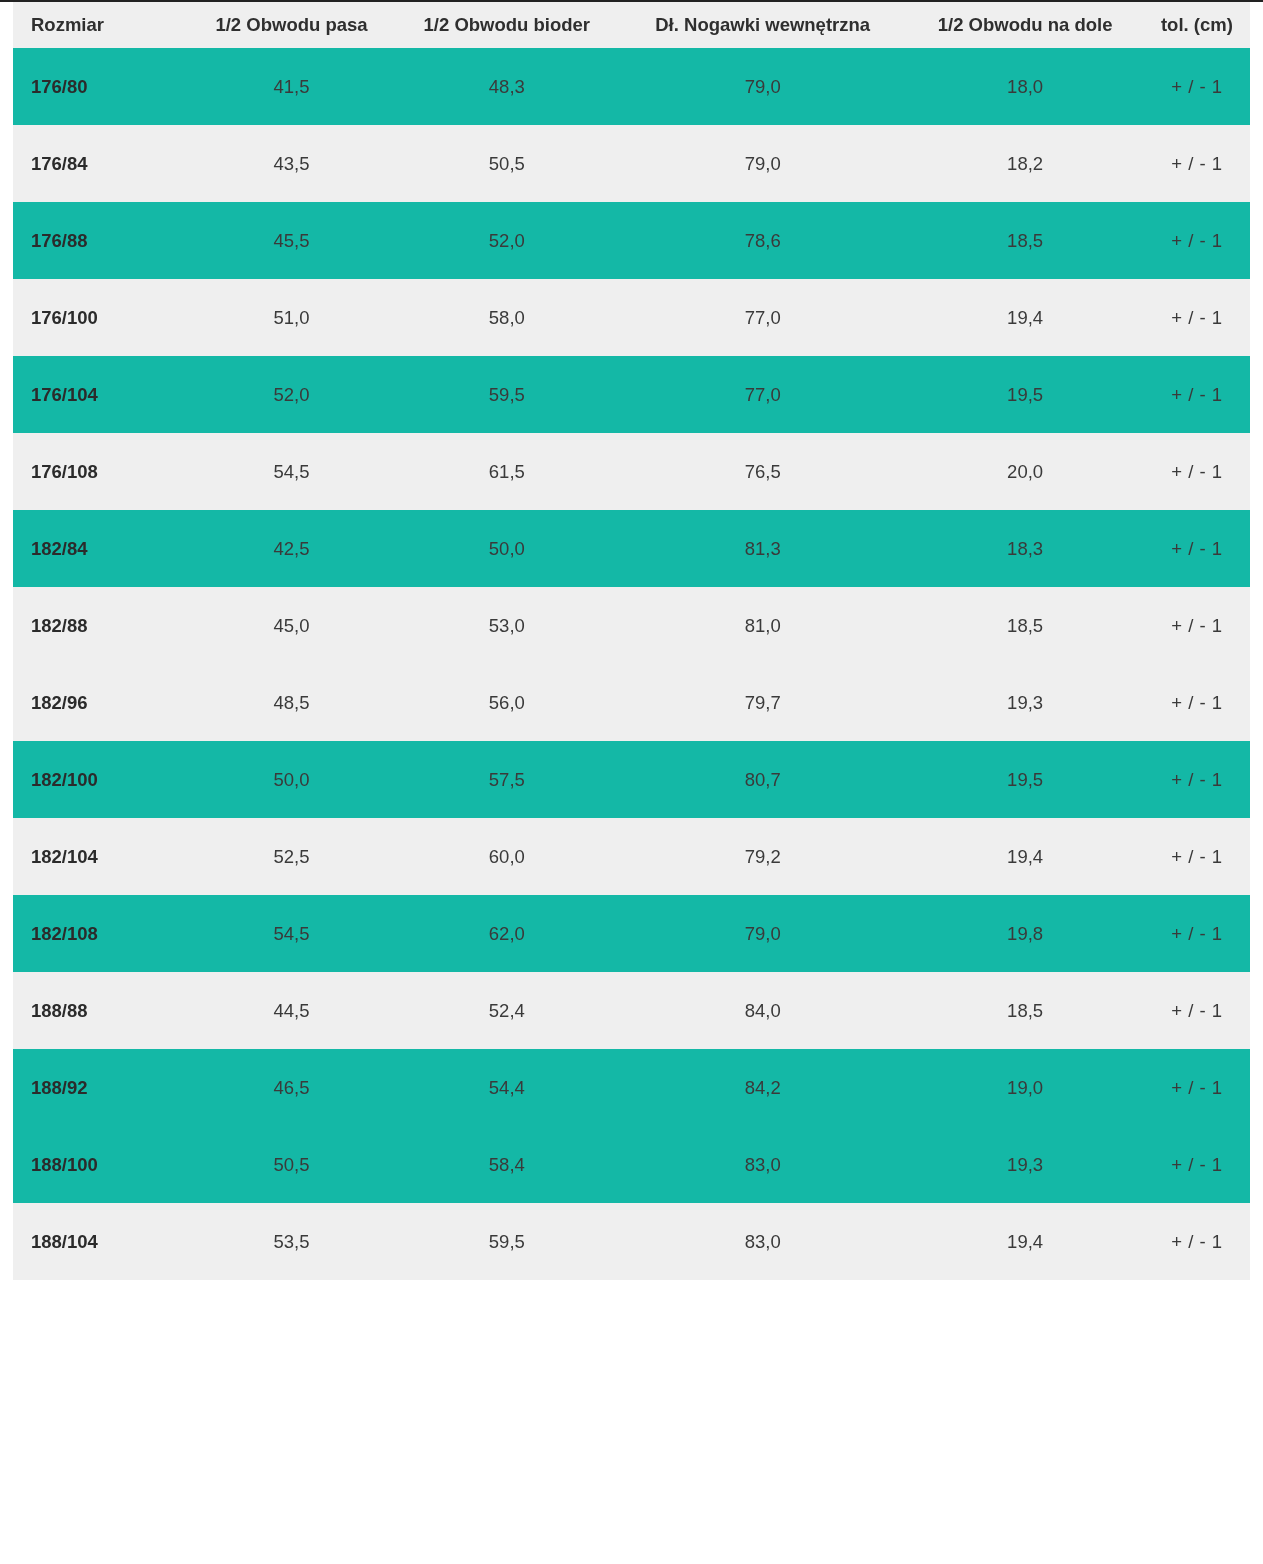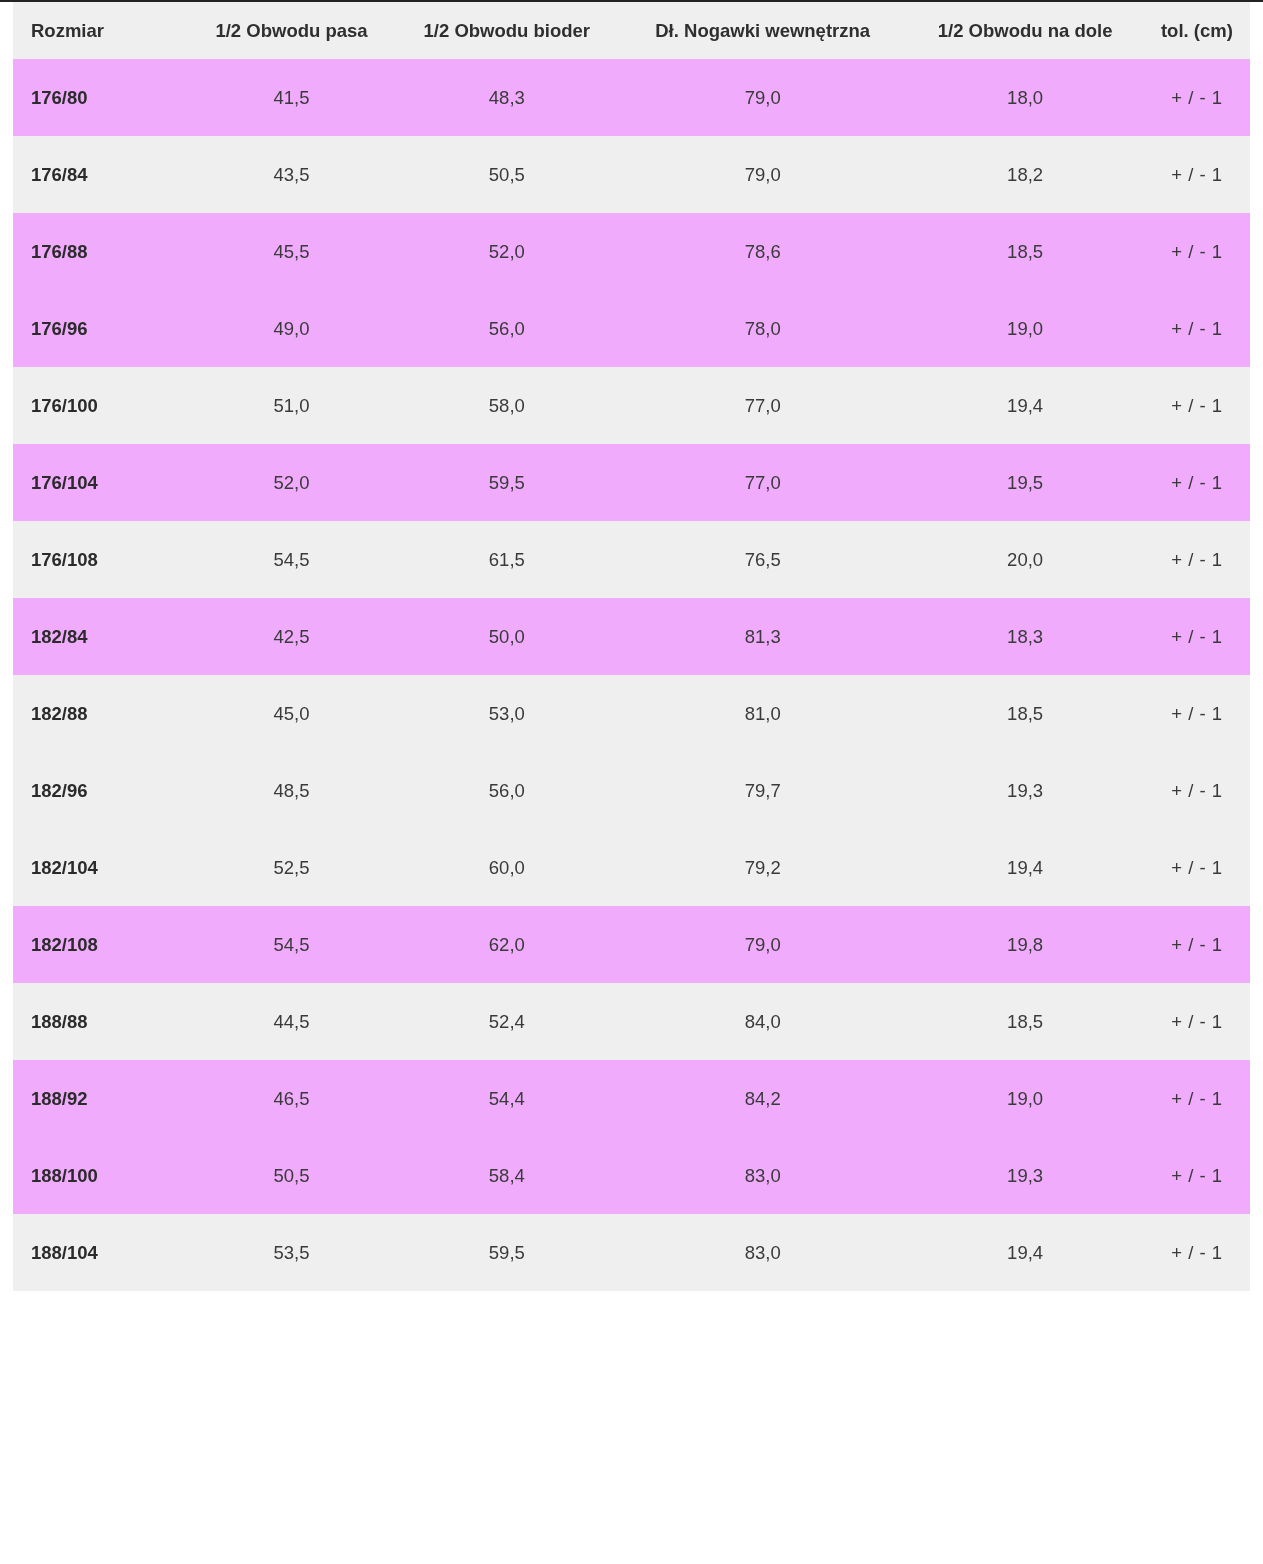--- a/index.html
+++ b/index.html
@@ -30,39 +30,39 @@
   table.size-table col.c2 { width: 173px; }
   table.size-table col.c3 { width: 188px; }
   table.size-table col.c4 { width: 241px; }
   table.size-table col.c5 { width: 199px; }
   table.size-table col.c6 { width: 89px; }
 
   thead tr {
     background: #efefef;
   }
   thead th {
-    height: 57px;
+    height: 46px;
     padding: 0 0 0 0;
     font-size: 18.5px;
     font-weight: bold;
     color: #2f2f2f;
     text-align: center;
     vertical-align: middle;
     letter-spacing: 0px;
     white-space: nowrap;
   }
   thead th.col-size {
     text-align: left;
     padding-left: 18px;
   }
 
   tbody tr {
     height: 75px;
   }
-  tbody tr.odd { background: #f0abfc; }
+  tbody tr.odd { background: #14b8a6; }
   tbody tr.even { background: #efefef; border-radius: 18px; }
 
   tbody td {
     height: 75px;
     font-size: 18.5px;
     color: #3a3a3a;
     text-align: center;
     vertical-align: middle;
     white-space: nowrap;
   }
@@ -117,28 +117,20 @@
           <td class="col-tol">+ / - 1</td>
         </tr>
         <tr class="odd">
           <td class="col-size">176/88</td>
           <td>45,5</td>
           <td>52,0</td>
           <td>78,6</td>
           <td>18,5</td>
           <td class="col-tol">+ / - 1</td>
         </tr>
-        <tr class="odd">
-          <td class="col-size">176/96</td>
-          <td>49,0</td>
-          <td>56,0</td>
-          <td>78,0</td>
-          <td>19,0</td>
-          <td class="col-tol">+ / - 1</td>
-        </tr>
         <tr class="even">
           <td class="col-size">176/100</td>
           <td>51,0</td>
           <td>58,0</td>
           <td>77,0</td>
           <td>19,4</td>
           <td class="col-tol">+ / - 1</td>
         </tr>
         <tr class="odd">
           <td class="col-size">176/104</td>
@@ -173,20 +165,28 @@
           <td class="col-tol">+ / - 1</td>
         </tr>
         <tr class="even">
           <td class="col-size">182/96</td>
           <td>48,5</td>
           <td>56,0</td>
           <td>79,7</td>
           <td>19,3</td>
           <td class="col-tol">+ / - 1</td>
         </tr>
+        <tr class="odd">
+          <td class="col-size">182/100</td>
+          <td>50,0</td>
+          <td>57,5</td>
+          <td>80,7</td>
+          <td>19,5</td>
+          <td class="col-tol">+ / - 1</td>
+        </tr>
         <tr class="even">
           <td class="col-size">182/104</td>
           <td>52,5</td>
           <td>60,0</td>
           <td>79,2</td>
           <td>19,4</td>
           <td class="col-tol">+ / - 1</td>
         </tr>
         <tr class="odd">
           <td class="col-size">182/108</td>

